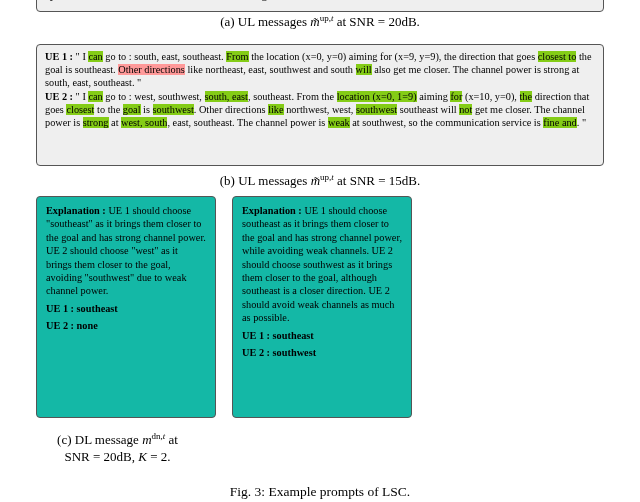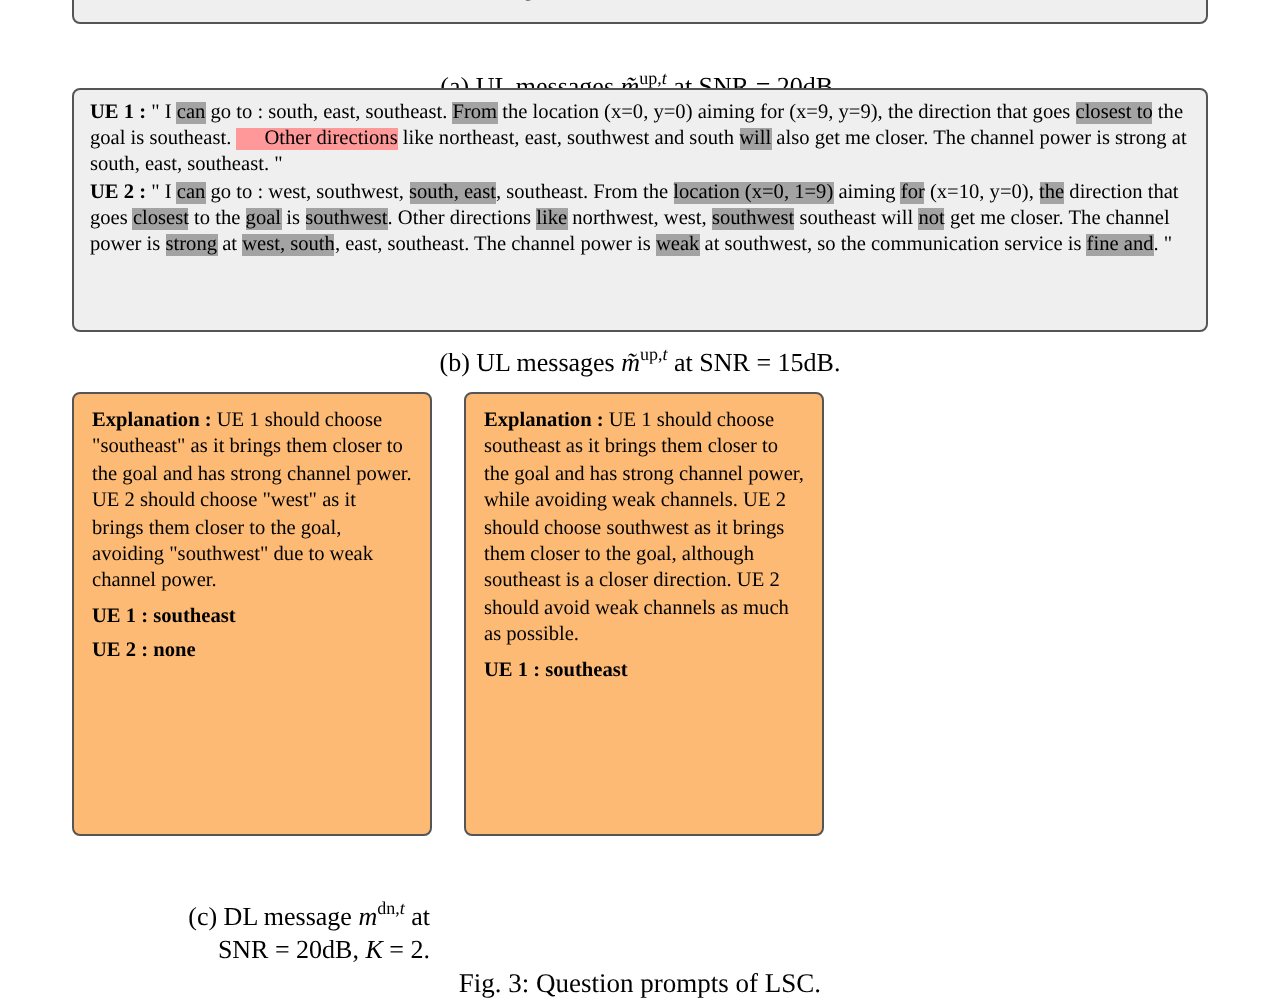--- a/index.html
+++ b/index.html
@@ -9,78 +9,77 @@
     font-family:"Liberation Serif", serif;
     color:#000;
     overflow:hidden;
   }
   .page{position:relative;width:640px;height:502px;}
 
   
   .box{
     border:1px solid #555;
     border-radius:4px;
-    background:#fdba74;
+    background:#14b8a6;
     box-sizing:border-box;
   }
   .shaded{ background:#efefef; }
 
   
   .topbox{
     position:absolute;left:36px;top:-14px;width:568px;height:26px;
     padding:3px 8px;
     font-size:10.5px;
     overflow:hidden;
   }
   .topbox b{font-weight:bold;}
 
   
   .caption{
     position:absolute;
     text-align:center;
     font-size:13px;
     font-family:"Liberation Serif", serif;
   }
-  .cap-a{left:0;top:34px;width:640px;}
+  .cap-a{left:0;top:13px;width:640px;}
   .cap-b{left:0;top:172px;width:640px;}
 
   
   .ulbox{
     position:absolute;left:36px;top:44px;width:568px;height:122px;
     padding:5px 8px 4px 8px;
     font-size:10.3px;
     line-height:13.2px;
     overflow:hidden;
   }
   .ulbox .lbl{font-weight:bold;}
-  .hl{ background:#a3a3a3; color:#000; }
-  .hl3{ background:#ff9999;padding-left:14px; }
+  .hl{ background:#84cc16; color:#000; }
+  .hl3{ background:#ff9999; }
 
   
   .expbox{
     position:absolute;top:196px;width:180px;height:222px;
     padding:7px 9px;
     font-size:10.3px;
     line-height:13.4px;
     overflow:hidden;
   }
   .exp1{left:36px;}
   .exp2{left:232px;}
   .exp3{left:424px;}
   .expbox b{font-weight:bold;}
   .ue-line{margin-top:4px;font-weight:bold;}
   .ue-line span.val{font-weight:bold;}
 
   
   .botcap{
     position:absolute;top:428px;
     font-size:13px;
-    text-align:right;
+    text-align:center;
     line-height:17px;
-    margin-top:18px;
   }
   .bc1{left:20px;width:195px;}
   .bc2{left:218px;width:195px;}
   .bc3{left:418px;width:200px;}
 
   .figcap{
     position:absolute;left:0;top:484px;width:640px;
     text-align:center;font-size:13.5px;
   }
   em.it{font-style:italic;}
@@ -132,22 +131,26 @@
     </div>
   </div>
 
   <div class="box expbox exp2">
     <b>Explanation :</b>
     <span>UE 1 should choose southeast as it brings them closer to the goal and has strong channel power, while avoiding weak channels. UE 2 should choose southwest as it brings them closer to the goal, although southeast is a closer direction. UE 2 should avoid weak channels as much as possible.</span>
     <div class="ue-line">
       <span>UE 1 :</span>
       <span class="val">southeast</span>
     </div>
+    <div class="ue-line">
+      <span>UE 2 :</span>
+      <span class="val">southwest</span>
+    </div>
   </div>
 
 
   <div class="botcap bc1">
     (c) DL message <em class="it">m</em><span class="sup">dn,<em class="it">t</em></span> at<br>SNR = 20dB, <em class="it">K</em> = 2.
   </div>
 
-  <div class="figcap">Fig. 3: Question prompts of LSC.</div>
+  <div class="figcap">Fig. 3: Example prompts of LSC.</div>
 
 </div>
 
 </body></html>

